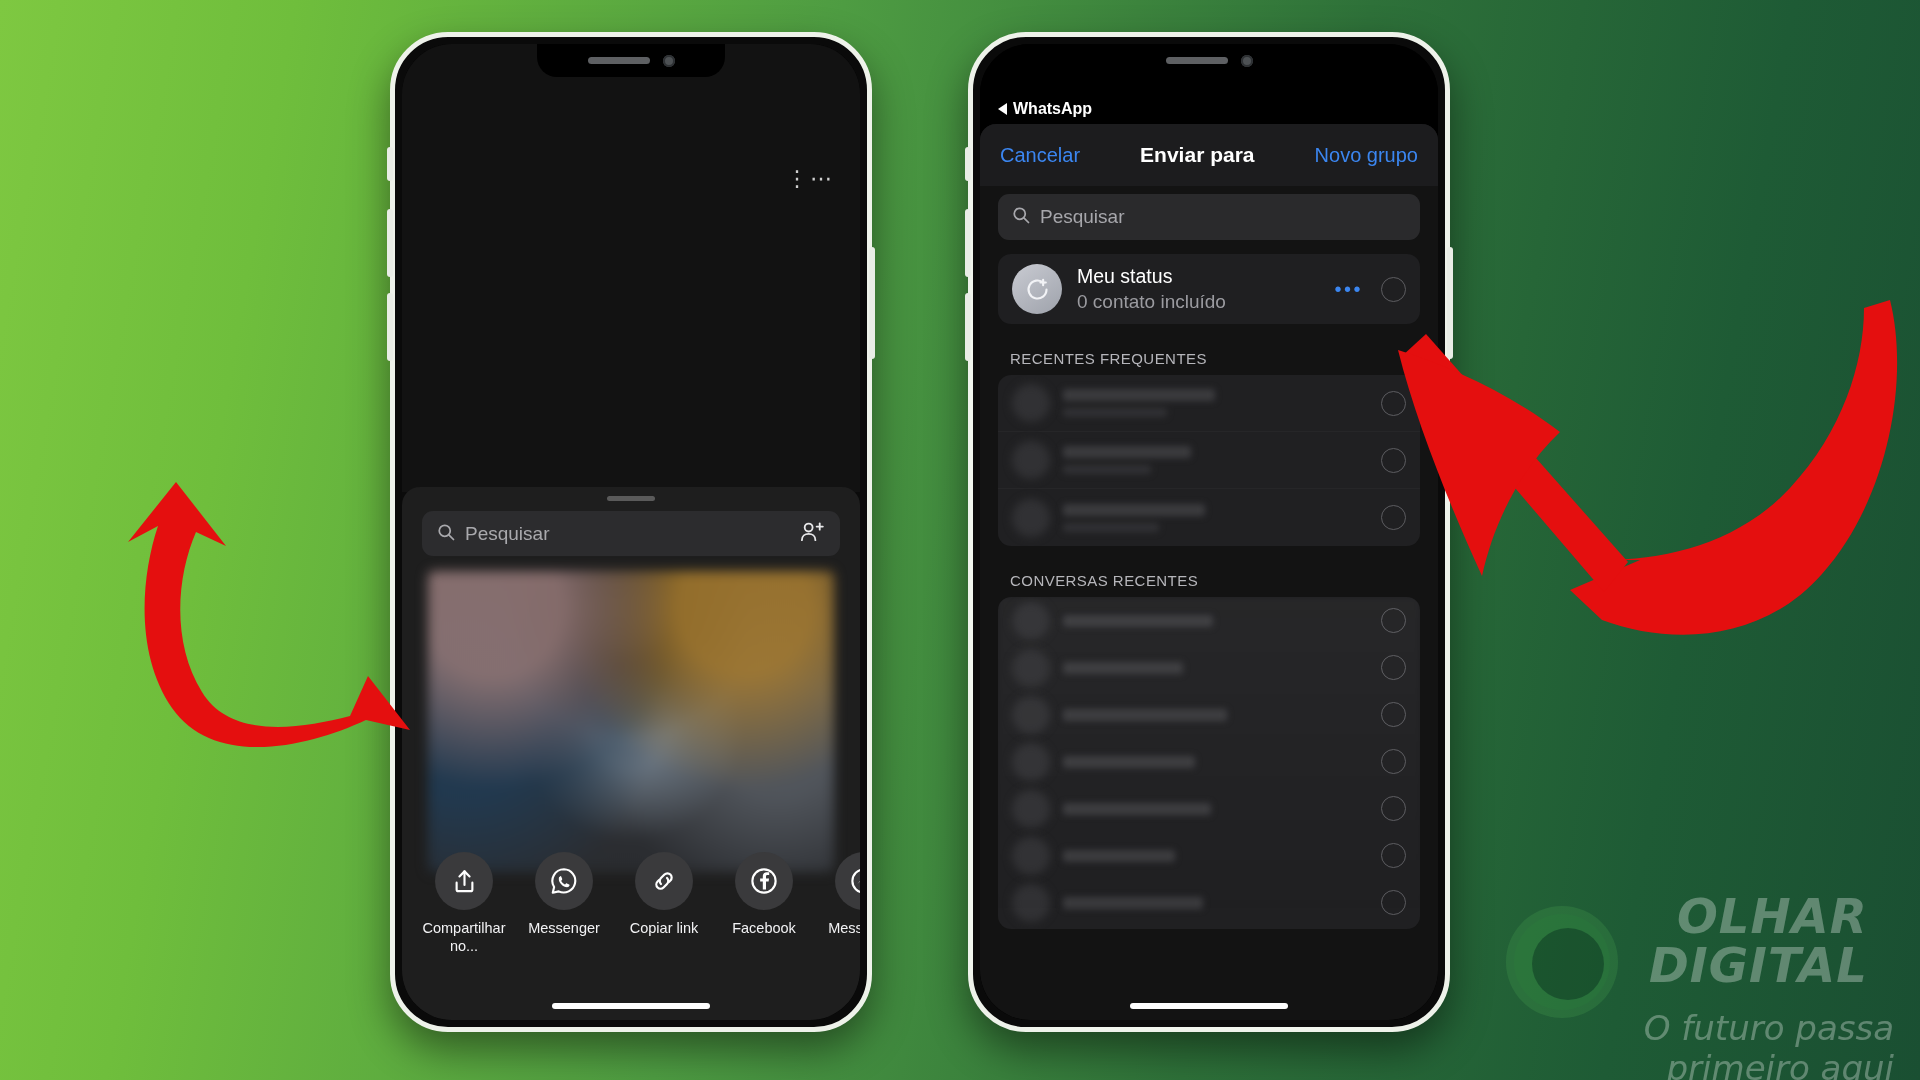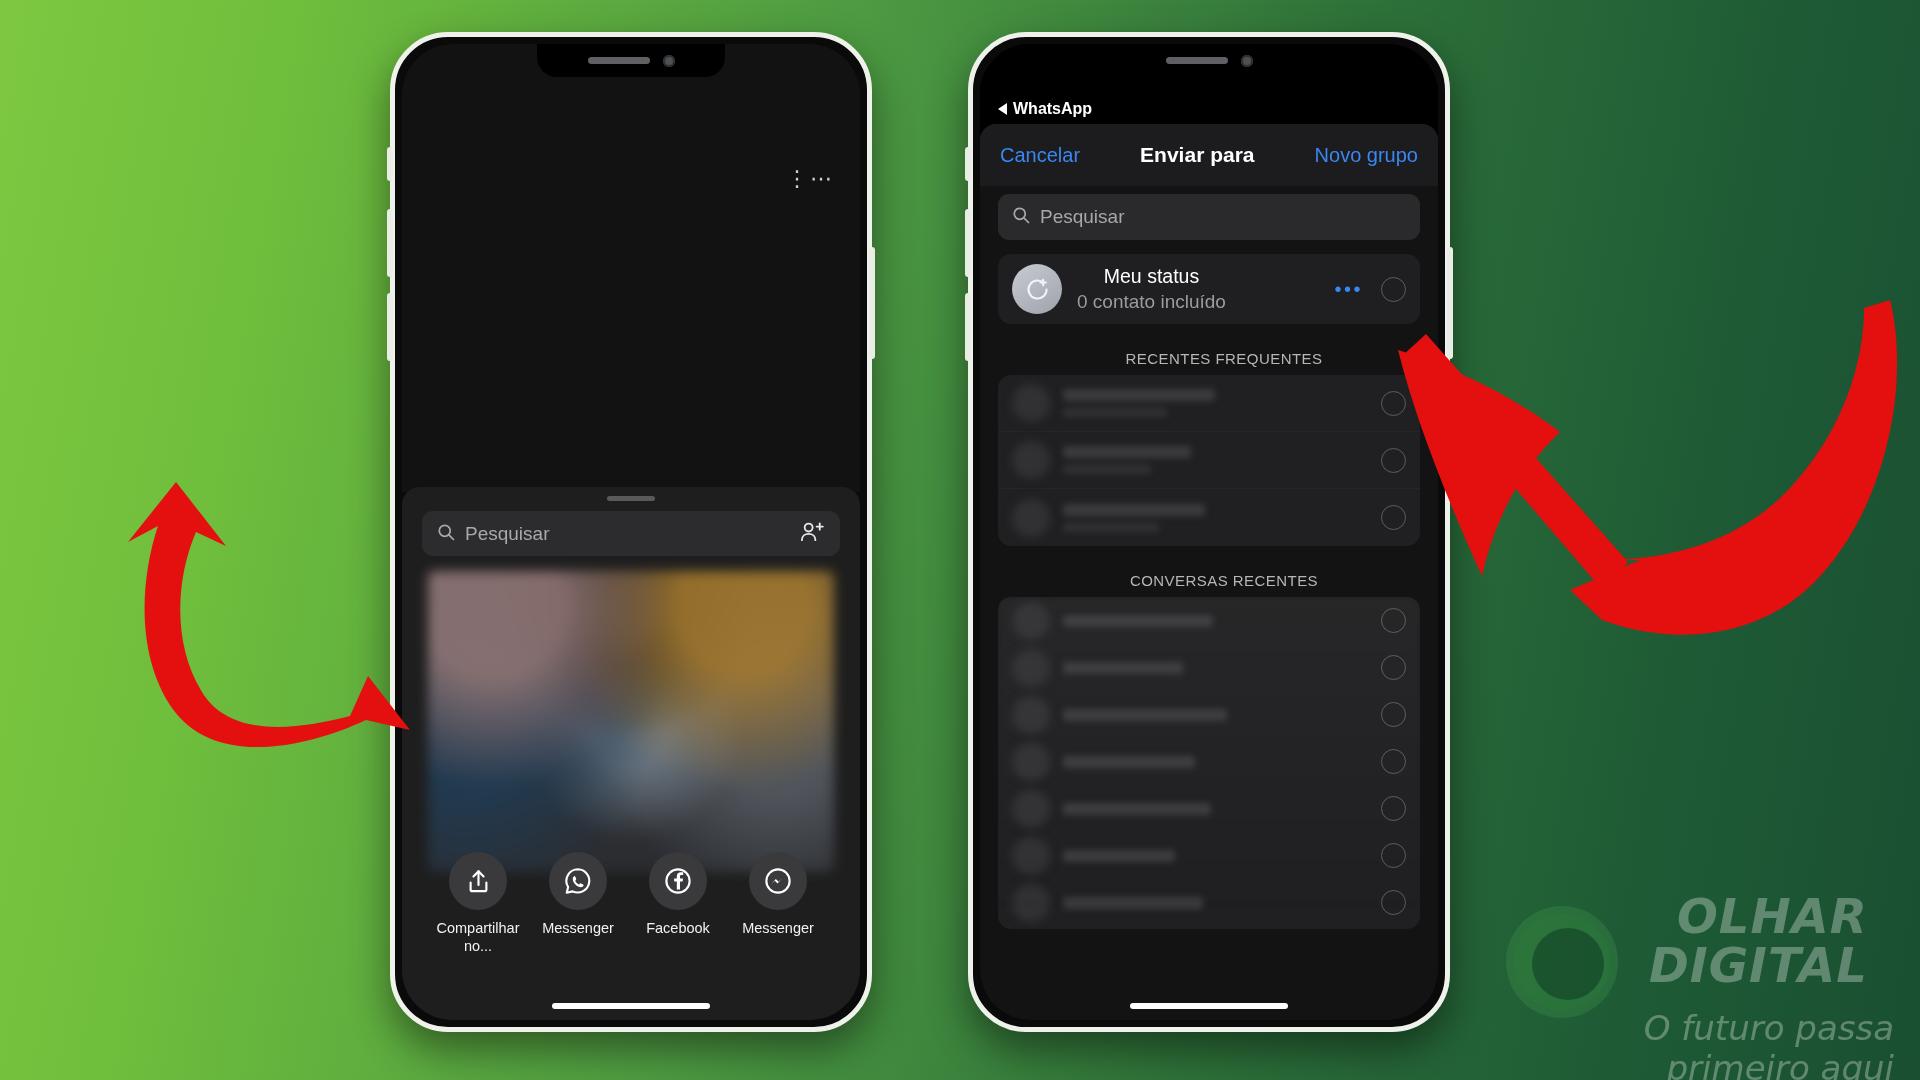--- a/index.html
+++ b/index.html
@@ -73,21 +73,21 @@
       radial-gradient(circle at 49% 14%, rgba(22,24,26,.95) 0 14%, rgba(0,0,0,0) 38%),
       radial-gradient(circle at 9%  48%, rgba(32,58,82,.9) 0 20%, rgba(0,0,0,0) 48%),
       radial-gradient(circle at 50% 52%, rgba(118,132,146,.75) 0 16%, rgba(0,0,0,0) 44%),
       radial-gradient(circle at 86% 54%, rgba(104,110,118,.6) 0 16%, rgba(0,0,0,0) 45%),
       linear-gradient(180deg,#2b2b2d 0%,#303236 40%,#2a2c30 100%);
     filter:blur(6px);
   }
 
   .lp-approw {
     position:absolute; left:0; right:0; bottom:46px; height:122px;
-    display:flex; align-items:flex-start; padding-left:26px; gap:0; overflow:hidden;
+    display:flex; align-items:flex-start; padding-left:12px; gap:0; overflow:hidden;
   }
   .app-item { width:100px; flex:0 0 100px; display:flex; flex-direction:column; align-items:center; }
   .app-circ {
     width:58px; height:58px; border-radius:50%; background:#3a3a3c;
     display:flex; align-items:center; justify-content:center; color:#fff;
   }
   .app-lbl {
     margin-top:10px; color:#f2f2f4; font-size:14.5px; text-align:center;
     line-height:1.22; width:100px;
   }
@@ -98,21 +98,21 @@
   .rp-statusback {
     position:absolute; top:56px; left:18px; display:flex; align-items:center; gap:6px;
     color:#fff; font-size:16px; font-weight:600; z-index:30;
   }
   .rp-tri {
     width:0;height:0;border-top:6px solid transparent;border-bottom:6px solid transparent;
     border-right:9px solid #fff;
   }
   .rp-sheet {
     position:absolute; left:0; right:0; top:80px; bottom:0;
-    background:#131313; border-top-left-radius:16px; border-top-right-radius:16px;text-align:center;
+    background:#131313; border-top-left-radius:16px; border-top-right-radius:16px;
   }
   .rp-nav {
     height:62px; display:flex; align-items:center; justify-content:space-between;
     padding:0 20px; background:#1c1c1e;
     border-top-left-radius:16px; border-top-right-radius:16px;
   }
   .rp-nav .side { color:#3b86f0; font-size:20px; }
   .rp-nav .title { color:#fff; font-size:21px; font-weight:700; }
 
   .rp-search {
@@ -236,20 +236,29 @@
           <div class="app-item">
             <div class="app-circ">
               <svg width="30" height="30" viewBox="0 0 24 24" fill="none" stroke="#fff" stroke-width="1.7" stroke-linejoin="round">
                 <path d="M12 2.6A9.3 9.3 0 0 0 4.1 16.8L3 21.4l4.75-1.1A9.3 9.3 0 1 0 12 2.6Z"></path>
                 <path d="M9.1 8.1c.25-.05.5 0 .66.38l.77 1.8c.1.24.06.5-.1.7l-.47.56c-.16.2-.2.46-.08.67a6.4 6.4 0 0 0 2.5 2.44c.22.12.48.07.67-.11l.54-.5c.2-.18.47-.22.71-.11l1.83.84c.37.17.42.42.37.66a2.15 2.15 0 0 1-2.08 1.56c-3.1 0-6.6-3.5-6.6-6.6A2.1 2.1 0 0 1 9.1 8.1Z" fill="#fff" stroke="none"></path>
               </svg>
             </div>
             <div class="app-lbl">Messenger</div>
           </div>
 
+          <div class="app-item">
+            <div class="app-circ">
+              <svg width="28" height="28" viewBox="0 0 24 24" fill="none" stroke="#fff" stroke-width="1.9" stroke-linecap="round">
+                <path d="M9.4 14.6a3.6 3.6 0 0 1 0-5.1l3-3a3.6 3.6 0 1 1 5.1 5.1l-1.3 1.3"></path>
+                <path d="M14.6 9.4a3.6 3.6 0 0 1 0 5.1l-3 3a3.6 3.6 0 1 1-5.1-5.1l1.3-1.3"></path>
+              </svg>
+            </div>
+            <div class="app-lbl">Copiar link</div>
+          </div>
 
           <div class="app-item">
             <div class="app-circ">
               <svg width="30" height="30" viewBox="0 0 24 24" fill="none">
                 <circle cx="12" cy="12" r="9.3" stroke="#fff" stroke-width="1.7"></circle>
                 <path d="M13.6 12.4h2.1l.33-2.5h-2.43V8.5c0-.73.2-1.22 1.25-1.22h1.3V5.04a17 17 0 0 0-1.9-.1c-1.9 0-3.2 1.15-3.2 3.27V9.9H8.9v2.5h2.15v6.3h2.55Z" fill="#fff"></path>
               </svg>
             </div>
             <div class="app-lbl">Facebook</div>
           </div>

